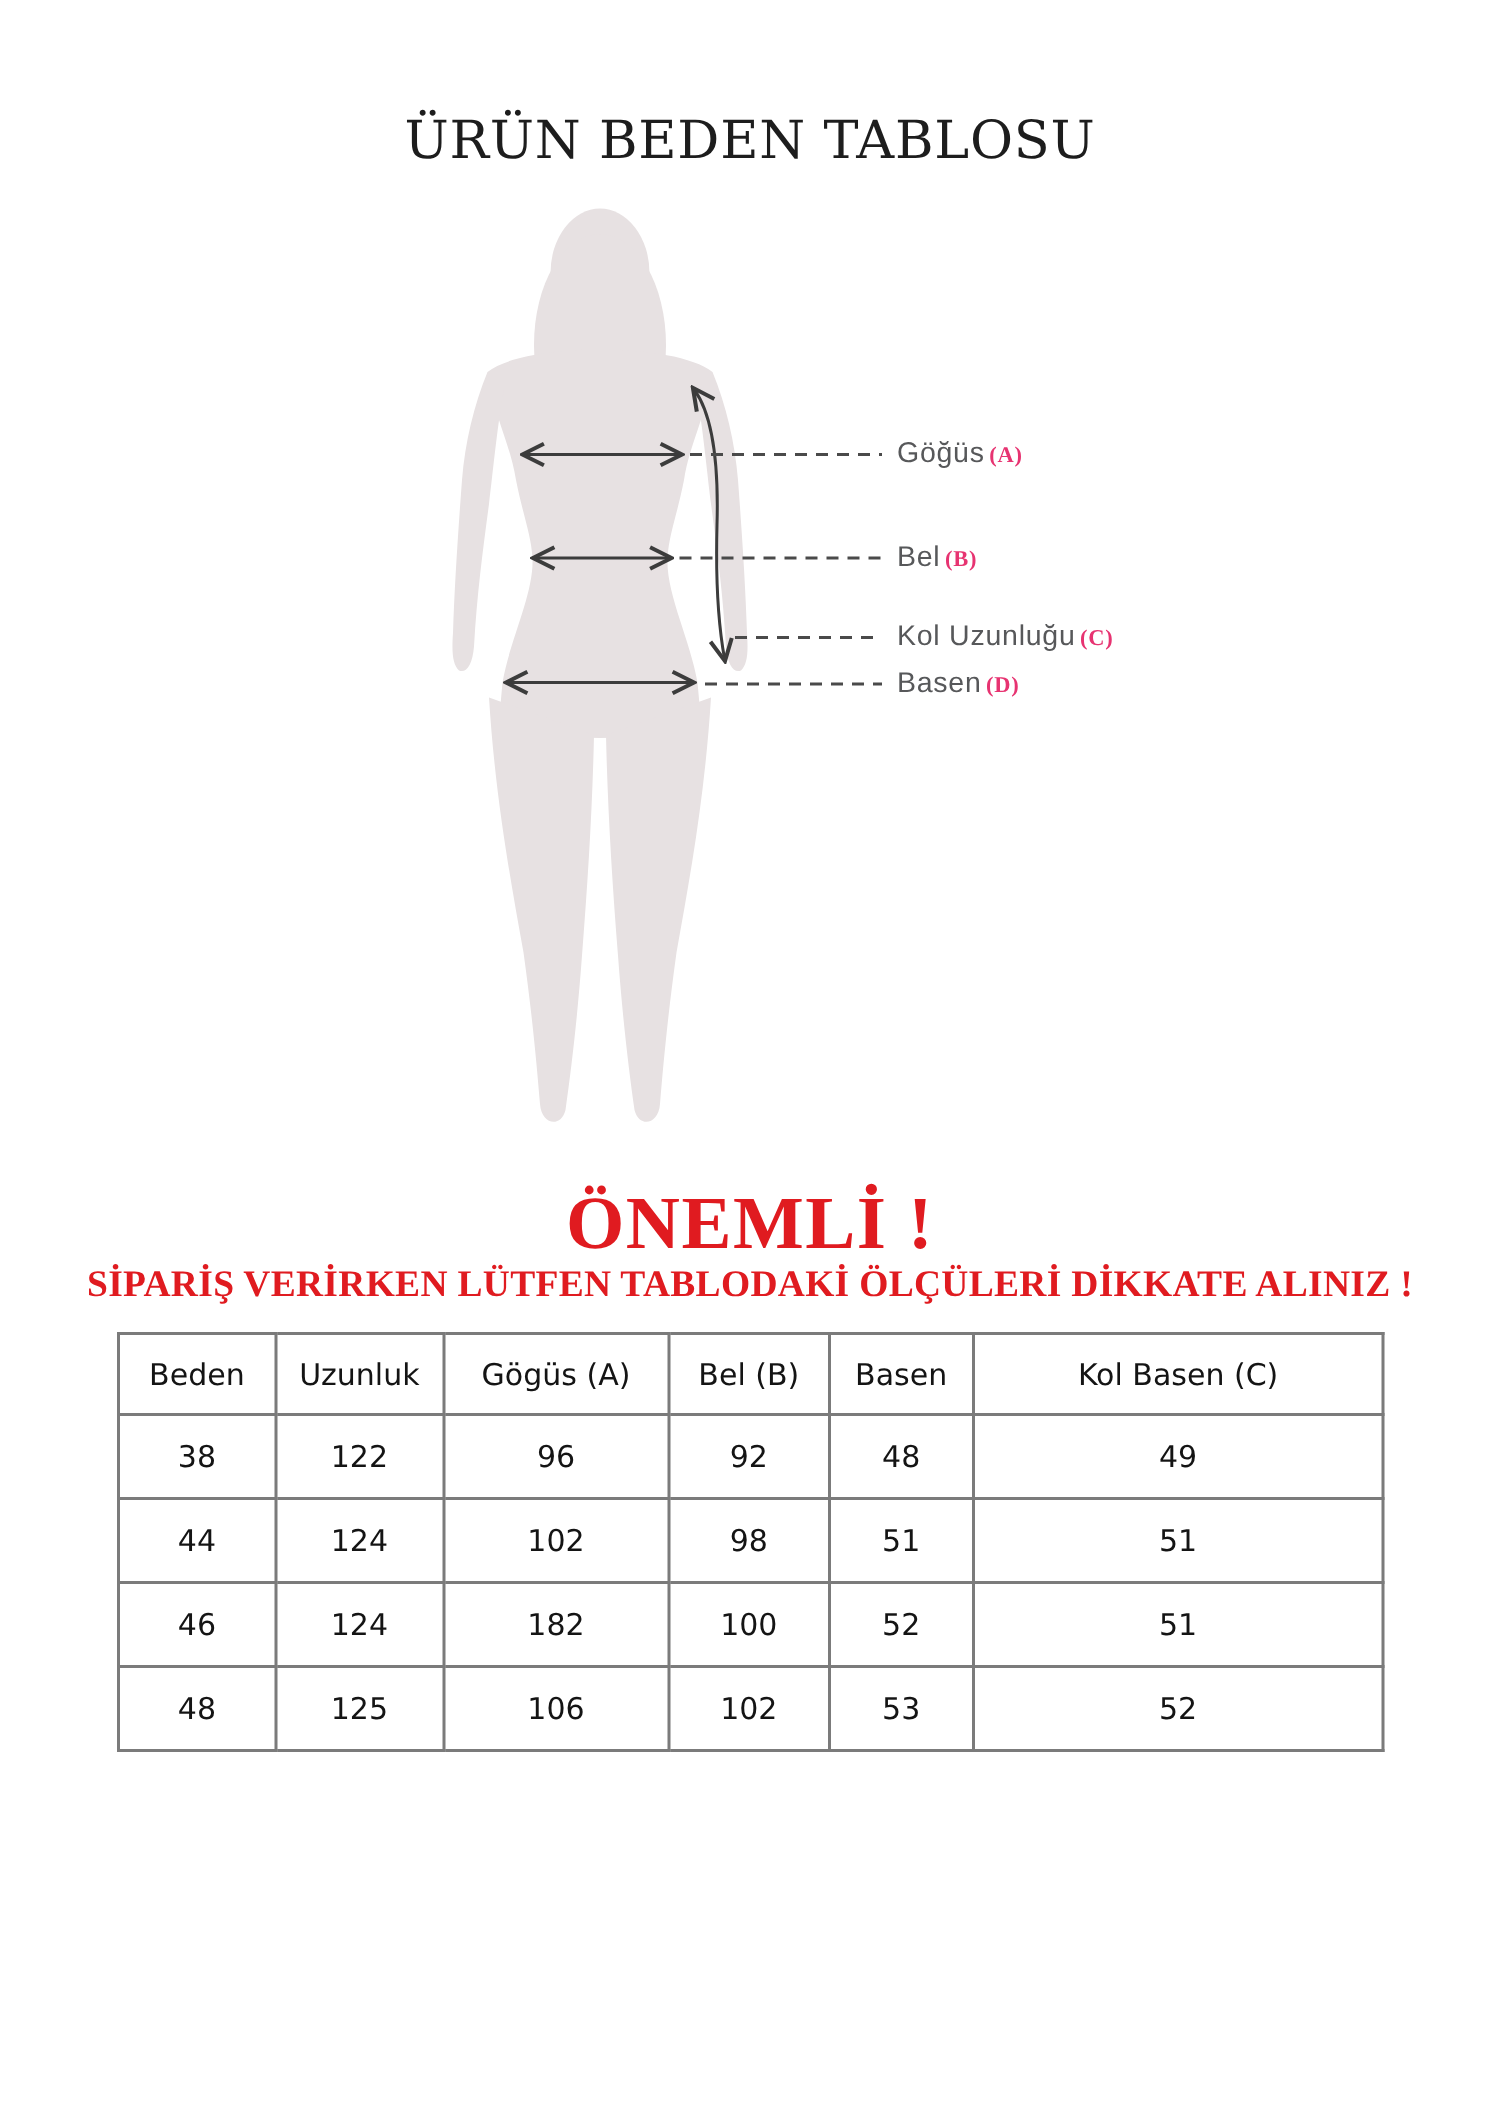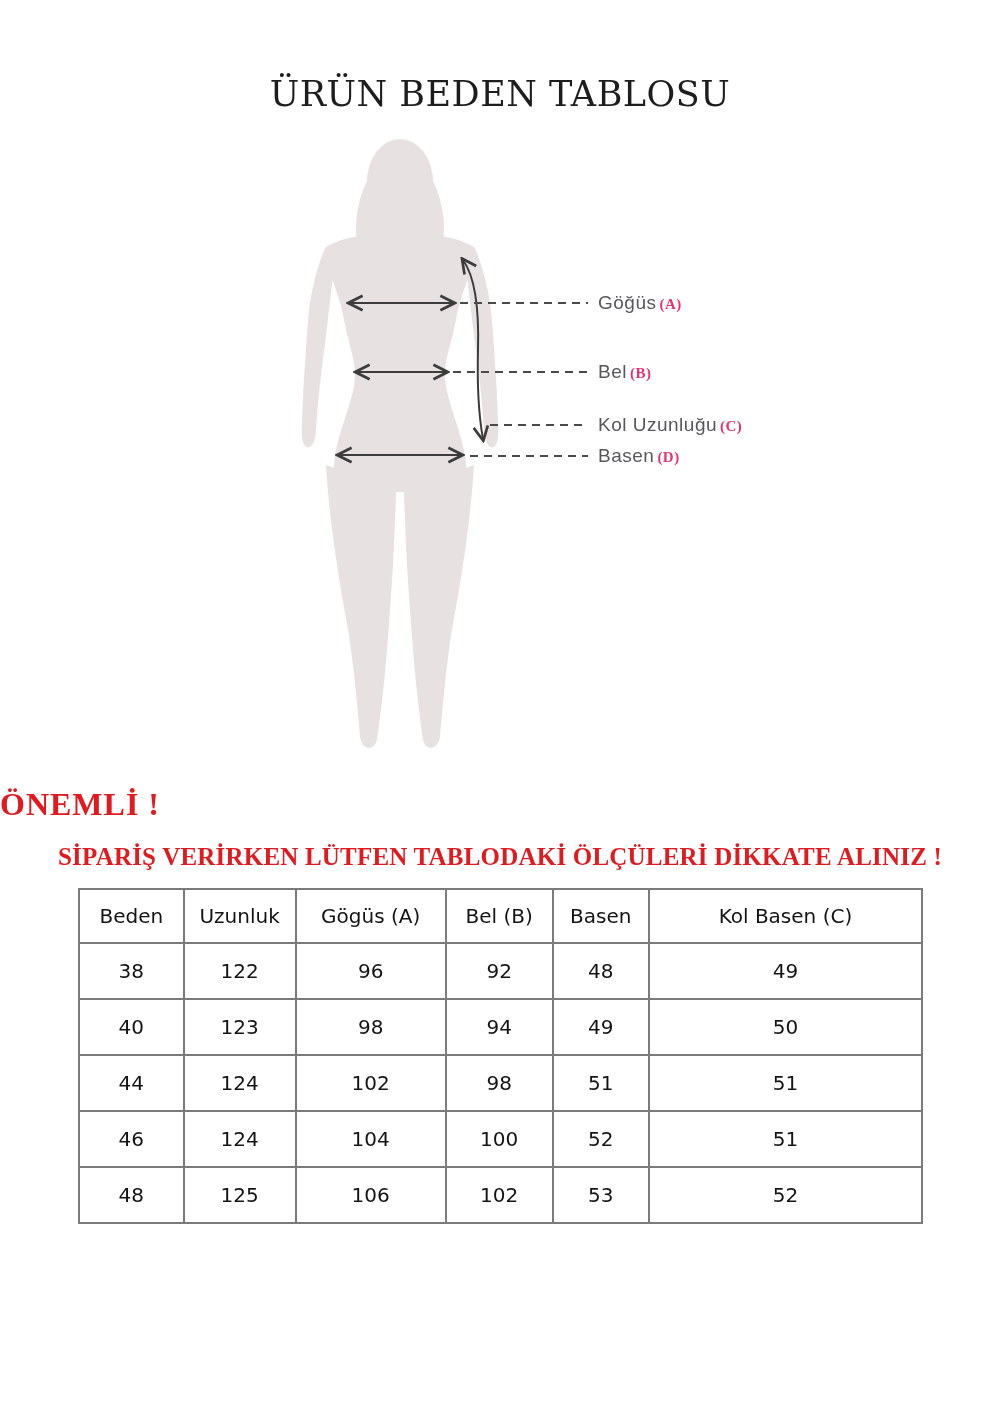--- a/index.html
+++ b/index.html
@@ -65,24 +65,24 @@
   .lbl-1 { top: 229px; }
   .lbl-2 { top: 282px; }
   .lbl-3 { top: 313px; }
 
   
   .onemli {
     position: absolute;
     top: 786px;
     left: 0;
     width: 100%;
-    text-align: left;
+    text-align: center;
     font-family: "Liberation Serif", serif;
     font-weight: bold;
-    font-size: 32px;
+    font-size: 50px;
     color: #e01b20;
     letter-spacing: 1px;
   }
   .warning {
     position: absolute;
     top: 843px;
     left: 0;
     width: 100%;
     text-align: center;
     font-family: "Liberation Serif", serif;
@@ -237,39 +237,31 @@
     <tbody>
       <tr>
         <td>38</td>
         <td>122</td>
         <td>96</td>
         <td>92</td>
         <td>48</td>
         <td>49</td>
       </tr>
       <tr>
-        <td>40</td>
-        <td>123</td>
-        <td>98</td>
-        <td>94</td>
-        <td>49</td>
-        <td>50</td>
-      </tr>
-      <tr>
         <td>44</td>
         <td>124</td>
         <td>102</td>
         <td>98</td>
         <td>51</td>
         <td>51</td>
       </tr>
       <tr>
         <td>46</td>
         <td>124</td>
-        <td>104</td>
+        <td>182</td>
         <td>100</td>
         <td>52</td>
         <td>51</td>
       </tr>
       <tr>
         <td>48</td>
         <td>125</td>
         <td>106</td>
         <td>102</td>
         <td>53</td>

